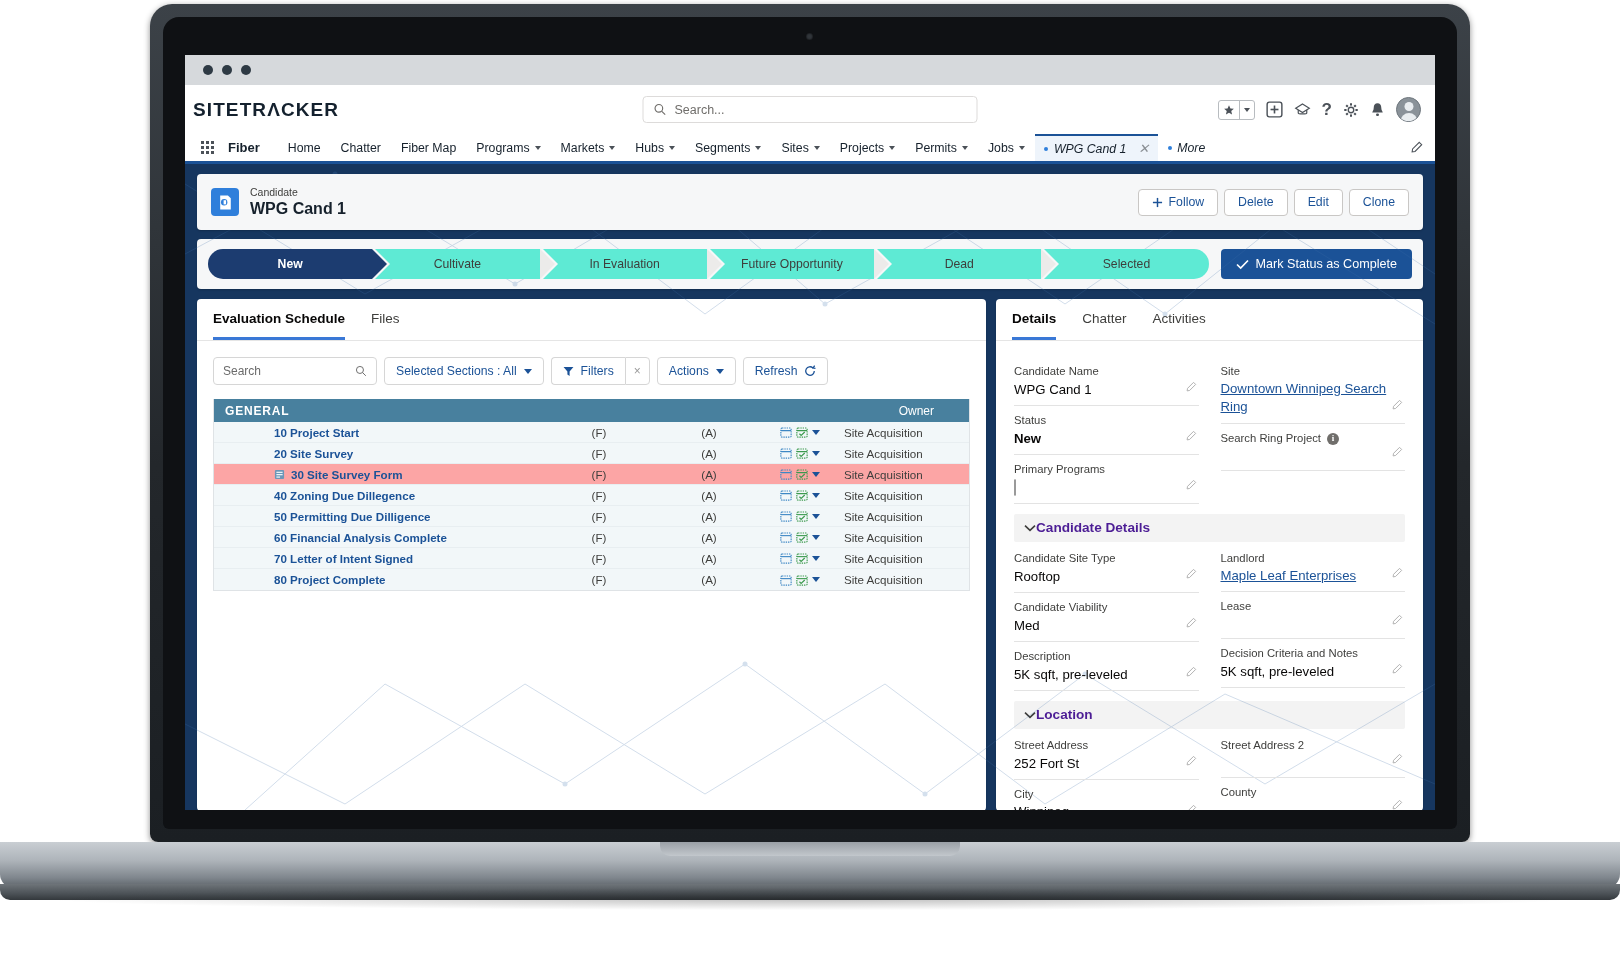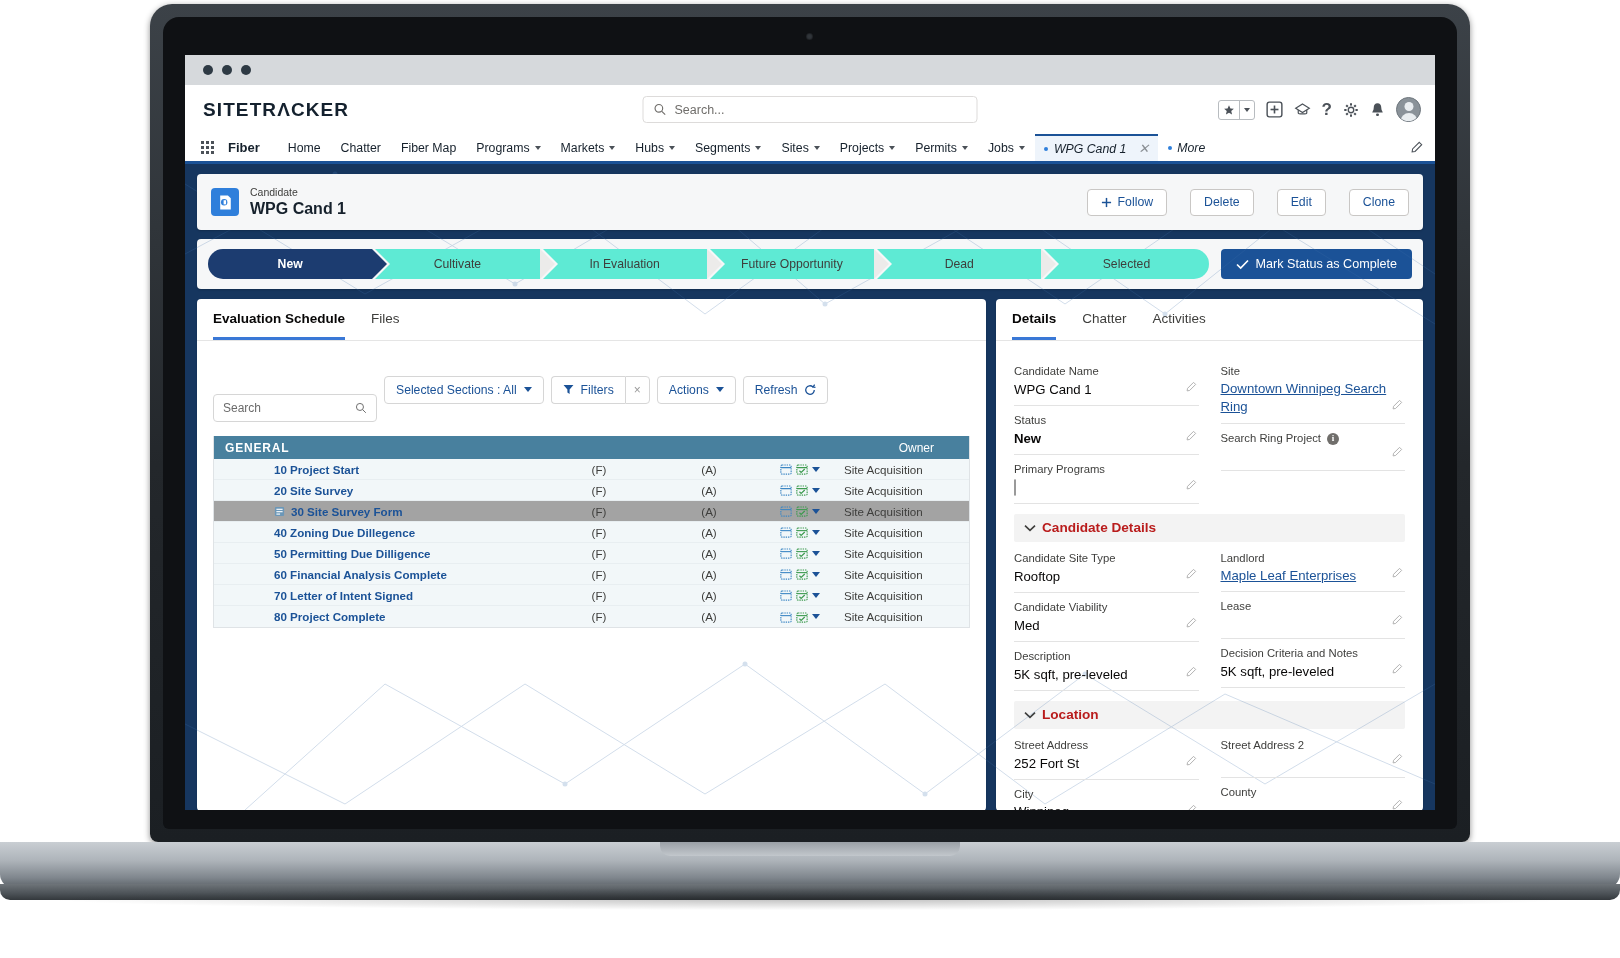--- a/index.html
+++ b/index.html
@@ -61,21 +61,21 @@
   
   .browser-bar {
     height: 30px; background: #d6d9dc; display: flex; align-items: center;
     padding-left: 18px; gap: 9px;
   }
   .dot { width: 10px; height: 10px; border-radius: 50%; background: #2e3a44; }
 
   
   .sf-header {
     background: #ffffff; height: 49px; display: flex; align-items: center;
-    padding: 0 14px 0 18px; position: relative;
+    padding: 0 14px 0 8px; position: relative;
   }
   .logo {
     font-size: 19px; font-weight: bold; letter-spacing: 1.1px; color: #14212e;
     font-family: "Liberation Sans", sans-serif;
   }
   .logo .chev { display: inline-block; transform: scaleY(1.0); }
   .global-search {
     position: absolute; left: 50%; transform: translateX(-50%);
     width: 335px; height: 27px; border: 1px solid #dddbda; border-radius: 4px;
     display: flex; align-items: center; gap: 8px; padding: 0 10px;
@@ -148,21 +148,21 @@
     background: #f6f7f8; border-radius: 4px; height: 56px;
     display: flex; align-items: center; padding: 0 14px; position: relative;
     box-shadow: 0 1px 2px rgba(0,0,0,.2);
   }
   .rec-icon {
     width: 28px; height: 28px; border-radius: 4px; background: #2f7fdb;
     display: flex; align-items: center; justify-content: center; margin-right: 11px;
   }
   .rec-label { font-size: 10.5px; color: #3e3e3c; line-height: 1.35; }
   .rec-title { font-size: 16px; font-weight: bold; color: #16212c; line-height: 1.25; }
-  .hl-actions { margin-left: auto; display: flex; gap: 23px; }
+  .hl-actions { margin-left: auto; display: flex; gap: 6px; }
   .btn {
     border: 1px solid #c9c7c5; border-radius: 4px; background: #fff;
     color: #1b5297; font-size: 12.3px; height: 27px; padding: 0 13px;
     display: flex; align-items: center; justify-content: center; gap: 6px;
   }
 
   
   .path-wrap {
     margin-top: 9px; background: #f6f7f8; border-radius: 4px; height: 50px;
     display: flex; align-items: center; padding: 0 11px; gap: 0;
@@ -208,21 +208,21 @@
     display: flex; gap: 26px; padding: 12px 16px 0 16px;
     border-bottom: 1px solid #e5e5e5; height: 42px;
   }
   .tab { font-size: 13.5px; color: #3e3e3c; padding-bottom: 9px; }
   .tab.active { color: #080707; font-weight: bold; border-bottom: 3px solid #3a78d6; }
 
   
   .toolbar { display: flex; align-items: center; gap: 7px; padding: 16px 16px 10px 16px; }
   .search-box {
     width: 164px; height: 28px; border: 1px solid #d6d6d6; border-radius: 4px;
-    display: flex; align-items: center; padding: 0 9px; background: #fff; margin-top: 37px;
+    display: flex; align-items: center; padding: 0 9px; background: #fff;
   }
   .search-box .ph { font-size: 12px; color: #6b6b6b; flex: 1; }
   .tb-btn {
     height: 28px; border: 1px solid #d6d6d6; border-radius: 4px; background: #fff;
     color: #1b5297; font-size: 12.2px; display: flex; align-items: center;
     gap: 7px; padding: 0 11px; white-space: nowrap;
   }
   .tb-group { display: flex; align-items: center; }
   .tb-group .tb-btn:first-child { border-radius: 4px 0 0 4px; border-right: none; }
   .tb-group .tb-x {
@@ -238,41 +238,41 @@
     background: #48809e; color: #fff; font-size: 12px; font-weight: bold;
     letter-spacing: .8px; height: 23px; display: flex; align-items: center;
     padding: 0 11px;
   }
   .sec-head .owner-h { margin-left: auto; margin-right: 24px; font-weight: normal;
      letter-spacing: 0; font-size: 12px; }
   .srow {
     height: 21px; display: flex; align-items: center; font-size: 11.6px;
     border-bottom: 1px solid #e8eef1; background: #f2f7f9;
   }
-  .srow.alt { background: #a3a3a3; }
+  .srow.alt { background: #fca5a5; }
   .srow .c-name { width: 330px; padding-left: 60px; color: #1b5297; font-weight: bold; display: flex; align-items: center; gap: 6px;}
   .srow .c-f { width: 110px; text-align: center; color: #3e3e3c; }
   .srow .c-a { width: 110px; text-align: center; color: #3e3e3c; }
   .srow .c-icons { width: 72px; display: flex; align-items: center; gap: 4px; justify-content: center; }
   .srow .c-owner { flex: 1; color: #3e3e3c; padding-left: 8px; }
 
   
   .det-body { padding: 16px 18px 0 18px; overflow: hidden; height: 470px; }
   .fgrid { display: flex; gap: 22px; }
   .fcol { flex: 1; }
   .field { padding: 7px 0 6px 0; border-bottom: 1px solid #e3e3e3; position: relative; }
   .flabel { font-size: 11.3px; color: #3e3e3c; line-height: 1.4; display:flex; align-items:center; gap:6px;}
   .fvalue { font-size: 13.2px; color: #080707; line-height: 1.45; padding-right: 22px; min-height: 17px;}
   .fvalue.bold { font-weight: bold; }
   .flink { color: #1b5297; text-decoration: underline; font-size: 13.2px; line-height: 1.4; display:block;}
   .pencil-f { position: absolute; right: 2px; bottom: 8px; }
   .chk { width: 13px; height: 13px; border: 1px solid #9a9a9a; border-radius: 2px; background: #fff; }
   .sec-bar {
-    background: #f3f3f3; height: 28px; display: flex; align-items: center; gap: 6px;
-    padding: 0 10px; margin: 10px 0 2px 0; font-size: 13.6px; font-weight: bold; color: #b91c1c;
+    background: #f3f3f3; height: 28px; display: flex; align-items: center; gap: 0;
+    padding: 0 10px; margin: 10px 0 2px 0; font-size: 13.6px; font-weight: bold; color: #4c1d95;
     border-radius: 2px;
   }
   .infoi {
     width: 12px; height: 12px; border-radius: 50%; background: #706e6b; color: #fff;
     font-size: 9px; display: inline-flex; align-items: center; justify-content: center;
     font-weight: bold; font-family: "Liberation Serif", serif;
   }
 </style>
 </head>
 <body>

